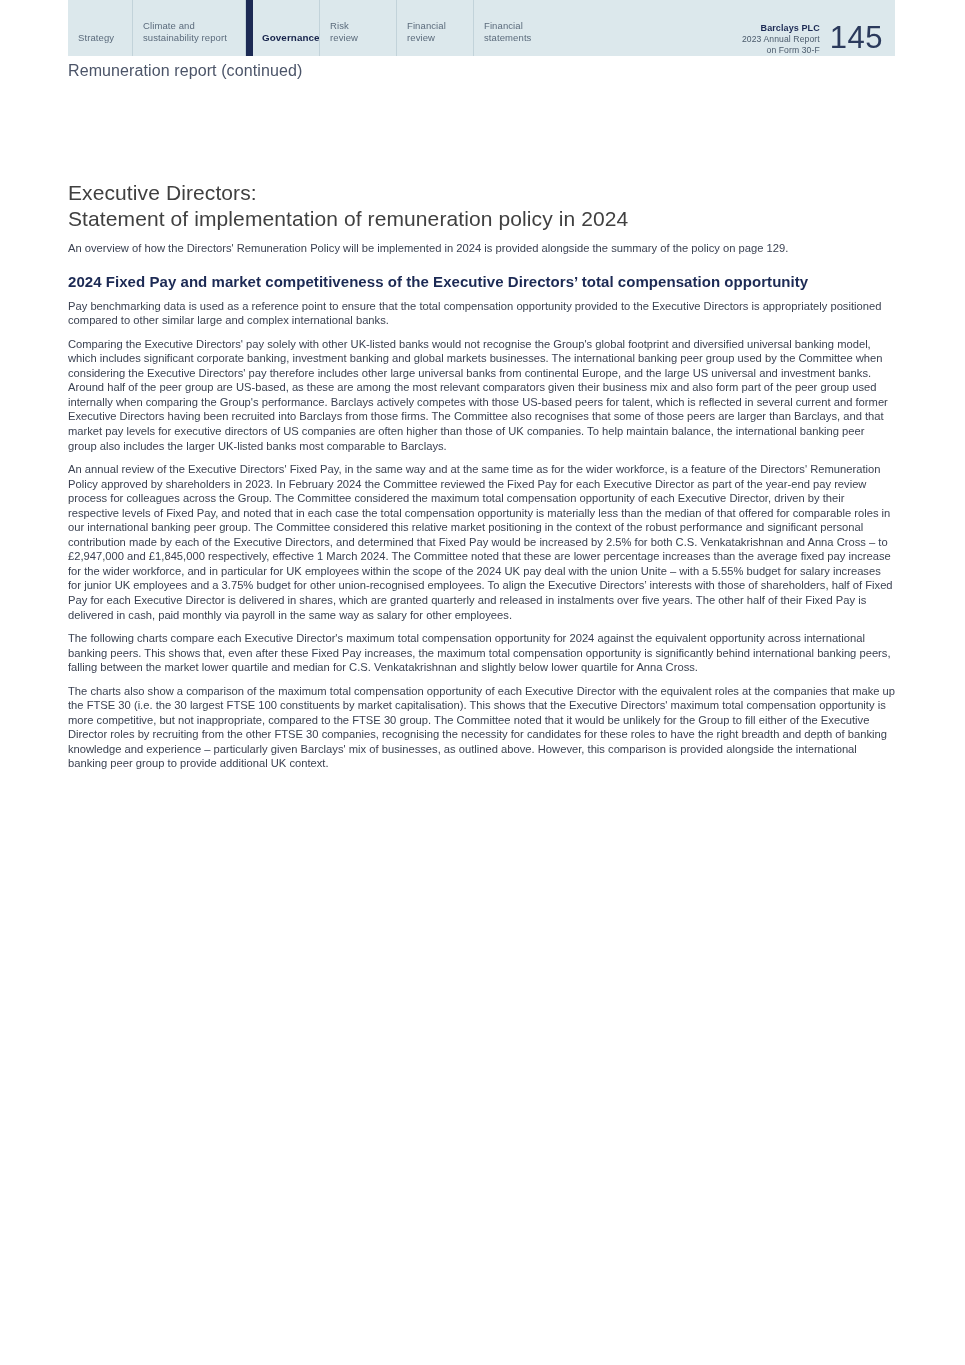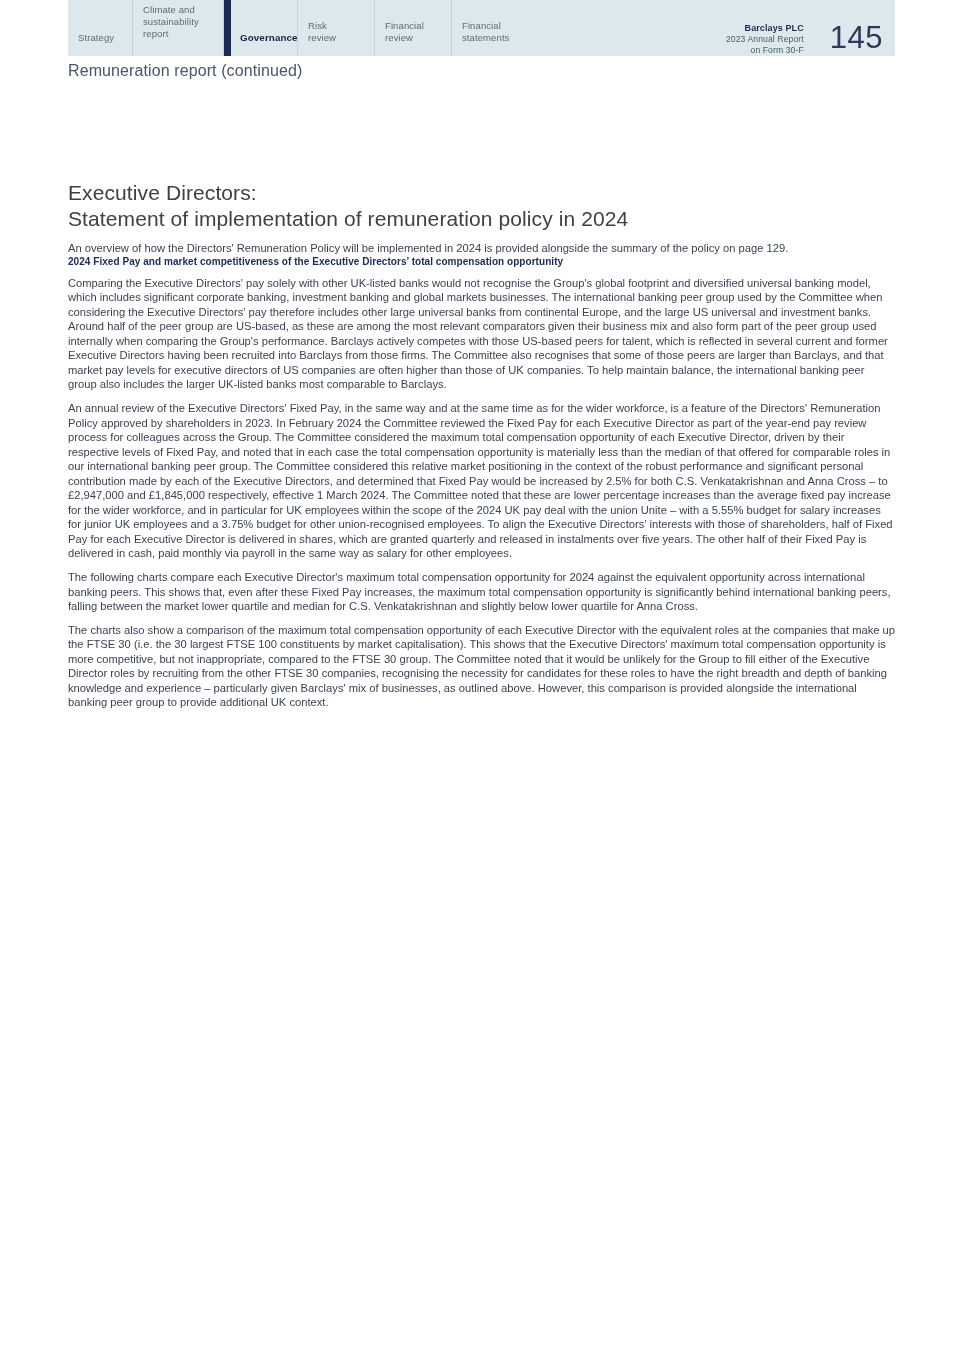--- a/index.html
+++ b/index.html
@@ -41,21 +41,21 @@
     box-sizing: border-box;
     border-left: 1px solid #c2d3da;
     font-size: 9.5px;
     line-height: 12px;
     color: #5b6b7c;
     letter-spacing: 0.1px;
     white-space: pre-line;
   }
   .nav-tab:first-child { border-left: none; align-items: flex-end; }
   .nav-tab.w-strategy { width: 64px; }
-  .nav-tab.w-climate { width: 91px; align-items: center; }
+  .nav-tab.w-climate { width: 113px; }
   .nav-tab.w-gov { width: 74px; padding-left: 16px; }
   .nav-tab.w-risk { width: 77px; }
   .nav-tab.w-finrev { width: 77px; }
   .nav-tab.w-finstat { width: 93px; }
   .nav-tab.active {
     color: #16234b;
     font-weight: bold;
     font-size: 9.8px;
   }
   .active-marker {
@@ -71,21 +71,21 @@
     border-left: 1px solid #c2d3da;
   }
   .nav-right {
     display: flex;
     align-items: flex-start;
     padding: 8px 12px 0 0;
     flex: 0 0 auto;
   }
   .report-id {
     text-align: right;
-    margin-right: 26px;
+    margin-right: 10px;
     padding-top: 2px;
   }
   .report-company {
     font-size: 9px;
     font-weight: bold;
     color: #1c2a54;
     line-height: 11.5px;
     letter-spacing: 0.1px;
   }
   .report-line {
@@ -131,23 +131,24 @@
 
   .lead {
     font-size: 11.2px;
     line-height: 14.6px;
     color: #3b4252;
     margin-top: 9px;
     max-width: 824px;
   }
 
   .subhead {
-    font-size: 10px;
+    font-size: 15px;
     font-weight: bold;
     color: #1c2a54;
+    margin-top: 17px;
     letter-spacing: 0.05px;
   }
 
   p.body-p {
     font-size: 11.2px;
     line-height: 14.55px;
     color: #3b4252;
     margin: 9px 0 0 0;
     text-align: left;
   }
@@ -200,18 +201,19 @@
 
   <div class="sec-title">
     <span>Executive Directors:</span>
     <span class="line2">Statement of implementation of remuneration policy in 2024</span>
   </div>
 
   <div class="lead">An overview of how the Directors' Remuneration Policy will be implemented in 2024 is provided alongside the summary of the policy on page 129.</div>
 
   <div class="subhead">2024 Fixed Pay and market competitiveness of the Executive Directors’ total compensation opportunity</div>
 
+  <p class="body-p">Pay benchmarking data is used as a reference point to ensure that the total compensation opportunity provided to the Executive Directors is appropriately positioned compared to other similar large and complex international banks.</p>
   <p class="body-p">Comparing the Executive Directors' pay solely with other UK-listed banks would not recognise the Group's global footprint and diversified universal banking model, which includes significant corporate banking, investment banking and global markets businesses. The international banking peer group used by the Committee when considering the Executive Directors' pay therefore includes other large universal banks from continental Europe, and the large US universal and investment banks. Around half of the peer group are US-based, as these are among the most relevant comparators given their business mix and also form part of the peer group used internally when comparing the Group's performance. Barclays actively competes with those US-based peers for talent, which is reflected in several current and former Executive Directors having been recruited into Barclays from those firms. The Committee also recognises that some of those peers are larger than Barclays, and that market pay levels for executive directors of US companies are often higher than those of UK companies. To help maintain balance, the international banking peer group also includes the larger UK-listed banks most comparable to Barclays.</p>
   <p class="body-p">An annual review of the Executive Directors' Fixed Pay, in the same way and at the same time as for the wider workforce, is a feature of the Directors' Remuneration Policy approved by shareholders in 2023. In February 2024 the Committee reviewed the Fixed Pay for each Executive Director as part of the year-end pay review process for colleagues across the Group. The Committee considered the maximum total compensation opportunity of each Executive Director, driven by their respective levels of Fixed Pay, and noted that in each case the total compensation opportunity is materially less than the median of that offered for comparable roles in our international banking peer group. The Committee considered this relative market positioning in the context of the robust performance and significant personal contribution made by each of the Executive Directors, and determined that Fixed Pay would be increased by 2.5% for both C.S. Venkatakrishnan and Anna Cross – to £2,947,000 and  £1,845,000 respectively, effective 1 March 2024. The Committee noted that these are lower percentage increases than the average fixed pay increase for the wider workforce, and in particular for UK employees within the scope of the 2024 UK pay deal with the union Unite – with a 5.55% budget for salary increases for junior UK employees and a 3.75% budget for other union-recognised employees. To align the Executive Directors’ interests with those of shareholders, half of Fixed Pay for each Executive Director is delivered in shares, which are granted quarterly and released in instalments over five years. The other half of their Fixed Pay is delivered in cash, paid monthly via payroll in the same way as salary for other employees.</p>
   <p class="body-p">The following charts compare each Executive Director's maximum total compensation opportunity for 2024 against the equivalent opportunity across international banking peers. This shows that, even after these Fixed Pay increases, the maximum total compensation opportunity is significantly behind international banking peers, falling between the market lower quartile and median for C.S. Venkatakrishnan and slightly below lower quartile for Anna Cross.</p>
   <p class="body-p">The charts also show a comparison of the maximum total compensation opportunity of each Executive Director with the equivalent roles at the companies that make up the FTSE 30 (i.e. the 30 largest FTSE 100 constituents by market capitalisation). This shows that the Executive Directors' maximum total compensation opportunity is more competitive, but not inappropriate, compared to the FTSE 30 group. The Committee noted that it would be unlikely for the Group to fill either of the Executive Director roles by recruiting from the other FTSE 30 companies, recognising the necessity for candidates for these roles to have the right breadth and depth of banking knowledge and experience – particularly given Barclays' mix of businesses, as outlined above. However, this comparison is provided alongside the international banking peer group to provide additional UK context.</p>
 
 </div>
 
 </body></html>

